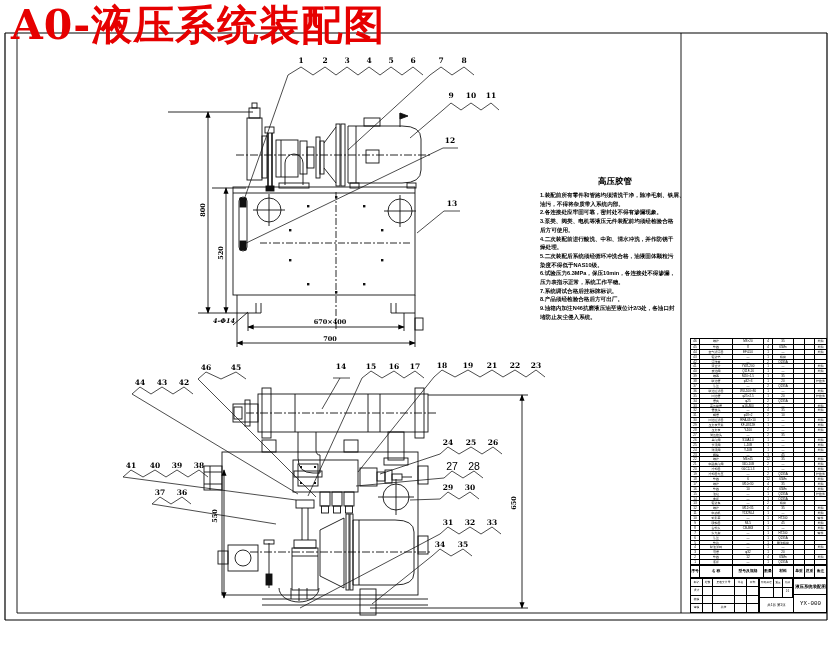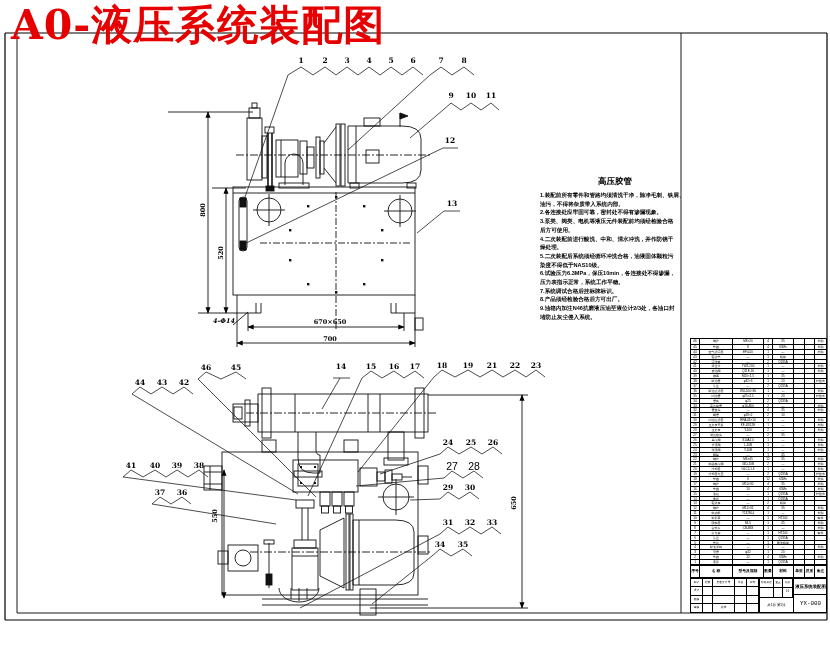--- a/index.html
+++ b/index.html
@@ -329,21 +329,21 @@
         <span class="callout" style="left: 448px; top: 523px;">31</span>
         <span class="callout" style="left: 470px; top: 523px;">32</span>
         <span class="callout" style="left: 492px; top: 523px;">33</span>
         <span class="callout" style="left: 440px; top: 545px;">34</span>
         <span class="callout" style="left: 463px; top: 545px;">35</span>
       </div>
 
     <div id="dim-layer">
         <span class="dim rot" style="left: 203px; top: 210px;">800</span>
         <span class="dim rot" style="left: 221px; top: 253px;">520</span>
-        <span class="dim" style="left: 330px; top: 322px;">670×650</span>
+        <span class="dim" style="left: 330px; top: 322px;">670×400</span>
         <span class="dim" style="left: 330px; top: 339px; text-align: right;">700</span>
         <span class="dim" style="left: 224px; top: 321px; font-style: italic;">4-Φ14</span>
         <span class="dim rot" style="left: 514px; top: 503px;">650</span>
         <span class="dim rot" style="left: 215px; top: 516px;">550</span>
       </div>
 
     <div class="bom" id="bom-table">
         <div class="bom-row">
           <div class="bom-cell">46</div>
           <div class="bom-cell">螺栓</div>

